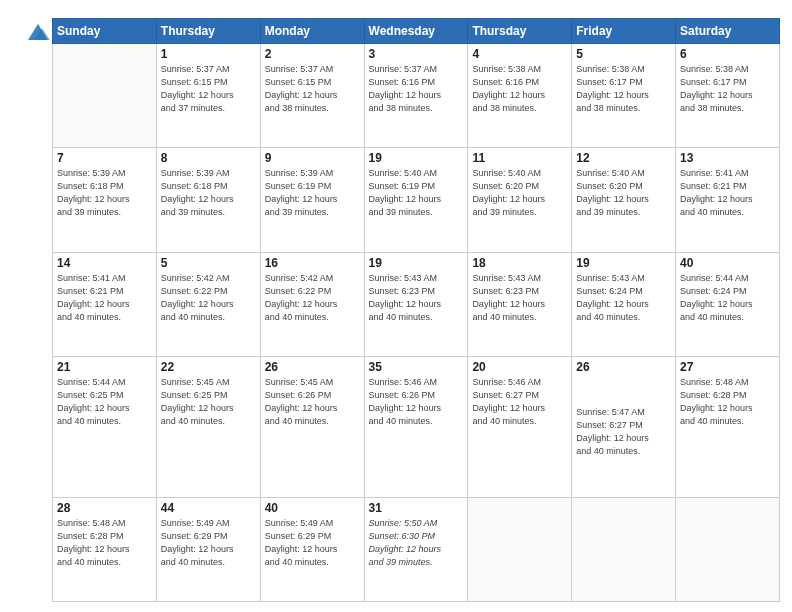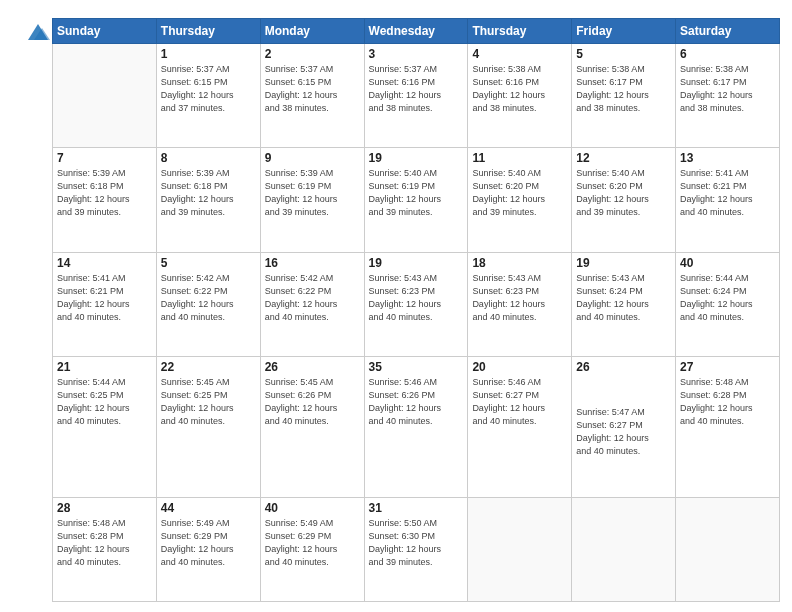--- a/index.html
+++ b/index.html
@@ -355,21 +355,21 @@
           </td>
           <td>
             <span class="day-num">40</span>
             <div class="day-info" style="white-space: pre-line;">Sunrise: 5:49 AM
 Sunset: 6:29 PM
 Daylight: 12 hours
 and 40 minutes.</div>
           </td>
           <td>
             <span class="day-num">31</span>
-            <div class="day-info" style="white-space: pre-line;">Sunrise: 5:50 AM
+            <div class="day-info" style="white-space: pre-line; font-style: italic;">Sunrise: 5:50 AM
 Sunset: 6:30 PM
 Daylight: 12 hours
 and 39 minutes.</div>
           </td>
           <td class="empty"></td>
           <td class="empty"></td>
           <td class="empty"></td>
         </tr>
       </tbody>
   </table>

